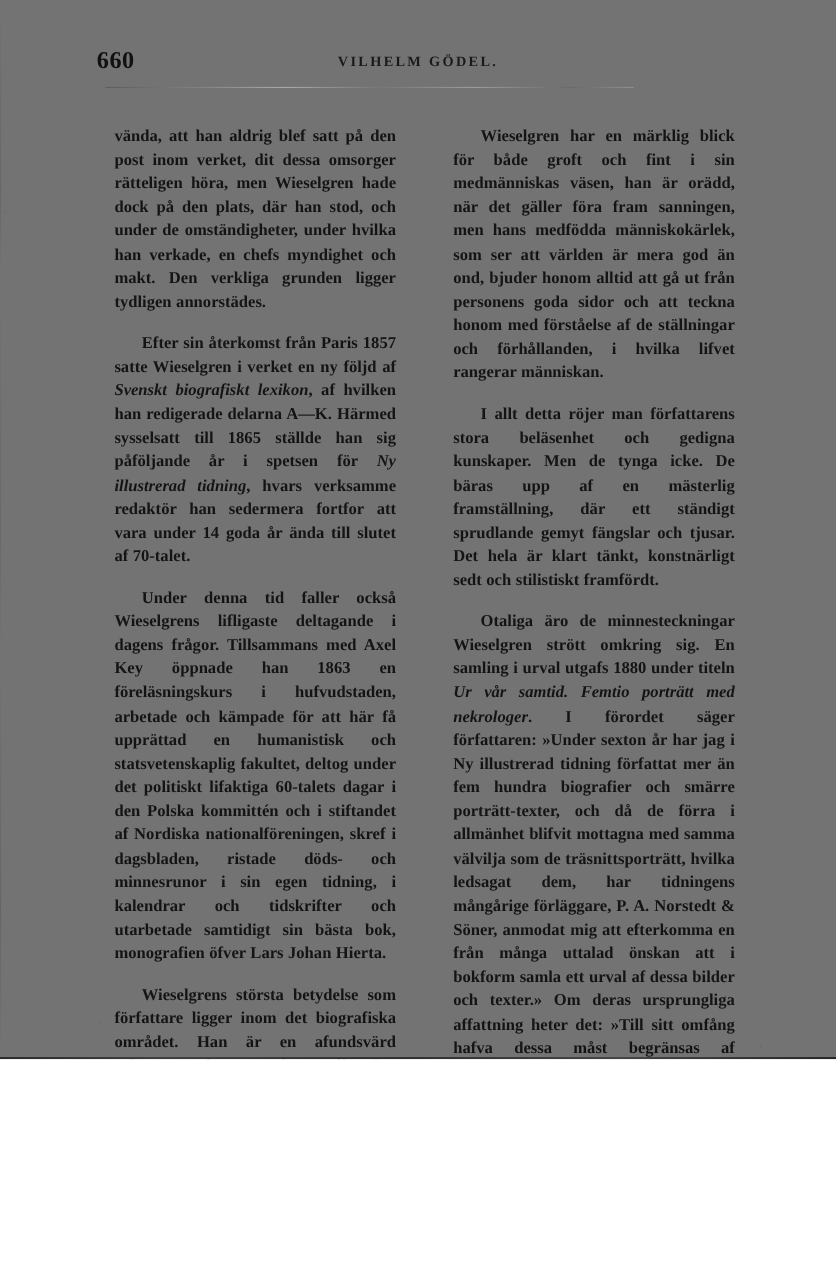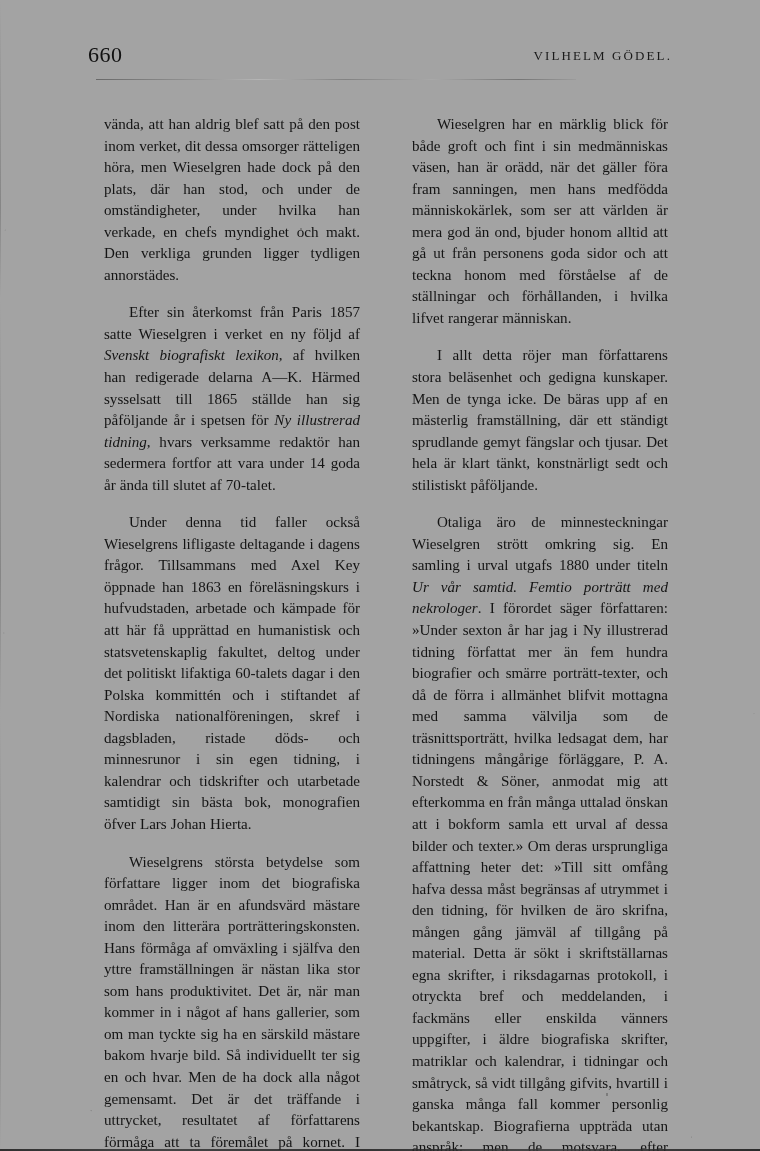--- a/index.html
+++ b/index.html
@@ -7,24 +7,25 @@
     padding: 0;
     background: #ffffff;
   }
   body {
     font-family: "Liberation Serif", "DejaVu Serif", serif;
     color: #111111;
   }
   #page {
     position: relative;
     width: 760px;
-    height: 1151px;
-    background: #a3a3a3;
+    height: 963px;
+    background: #737373;
     overflow: hidden;
     box-sizing: border-box;
+    font-weight: bold;
   }
   
   #running-head {
     position: absolute;
     left: 88px;
     top: 42px;
     width: 584px;
     height: 34px;
   }
   #folio {
@@ -34,21 +35,21 @@
     font-size: 22px;
     letter-spacing: 0.5px;
     color: #111;
     font-family: "Liberation Serif", "DejaVu Serif", serif;
   }
   #head-title {
     position: absolute;
     left: 0;
     right: 0;
     top: 6px;
-    text-align: right;
+    text-align: center;
     font-size: 13px;
     letter-spacing: 2.1px;
     color: #1a1a1a;
   }
   #head-rule {
     position: absolute;
     left: 96px;
     top: 79px;
     width: 480px;
     height: 1px;
@@ -133,21 +134,21 @@
   <div id="head-rule"></div>
 
   <div class="column" id="col-left">
       <p class="noindent"><span>vända, att han aldrig blef satt på den post inom verket, dit dessa omsorger rätteligen höra, men Wieselgren hade dock på den plats, där han stod, och under de omständigheter, under hvilka han verkade, en chefs myndighet och makt. Den verkliga grunden ligger tydligen annorstädes.</span></p>
       <p><span>Efter sin återkomst från Paris 1857 satte Wieselgren i verket en ny följd af </span><i>Svenskt biografiskt lexikon</i><span>, af hvilken han redigerade delarna A—K. Härmed sysselsatt till 1865 ställde han sig påföljande år i spetsen för </span><i>Ny illustrerad tidning</i><span>, hvars verksamme redaktör han sedermera fortfor att vara under 14 goda år ända till slutet af 70-talet.</span></p>
       <p><span>Under denna tid faller också Wieselgrens lifligaste deltagande i dagens frågor. Tillsammans med Axel Key öppnade han 1863 en föreläsningskurs i hufvudstaden, arbetade och kämpade för att här få upprättad en humanistisk och statsvetenskaplig fakultet, deltog under det politiskt lifaktiga 60-talets dagar i den Polska kommittén och i stiftandet af Nordiska nationalföreningen, skref i dagsbladen, ristade döds- och minnesrunor i sin egen tidning, i kalendrar och tidskrifter och utarbetade samtidigt sin bästa bok, monografien öfver Lars Johan Hierta.</span></p>
       <p class="gap full"><span>Wieselgrens största betydelse som författare ligger inom det biografiska området. Han är en afundsvärd mästare inom den litterära porträtteringskonsten. Hans förmåga af omväxling i själfva den yttre framställningen är nästan lika stor som hans produktivitet. Det är, när man kommer in i något af hans gallerier, som om man tyckte sig ha en särskild mästare bakom hvarje bild. Så individuellt ter sig en och hvar. Men de ha dock alla något gemensamt. Det är det träffande i uttrycket, resultatet af författarens förmåga att ta föremålet på kornet. I raska men säkra linjer är bilden uppdragen, utformning och färgbehandling hvila på noggranna studier af personens enskilda och offentliga lif, i hem, i verk och gärning, och af den miljö, i hvilken han vuxit upp och verkat, af de</span></p>
     </div>
   <div class="column" id="col-right">
       <p><span>Wieselgren har en märklig blick för både groft och fint i sin medmänniskas väsen, han är orädd, när det gäller föra fram sanningen, men hans medfödda människokärlek, som ser att världen är mera god än ond, bjuder honom alltid att gå ut från personens goda sidor och att teckna honom med förståelse af de ställningar och förhållanden, i hvilka lifvet rangerar människan.</span></p>
-      <p><span>I allt detta röjer man författarens stora beläsenhet och gedigna kunskaper. Men de tynga icke. De bäras upp af en mästerlig framställning, där ett ständigt sprudlande gemyt fängslar och tjusar. Det hela är klart tänkt, konstnärligt sedt och stilistiskt påföljande.</span></p>
+      <p><span>I allt detta röjer man författarens stora beläsenhet och gedigna kunskaper. Men de tynga icke. De bäras upp af en mästerlig framställning, där ett ständigt sprudlande gemyt fängslar och tjusar. Det hela är klart tänkt, konstnärligt sedt och stilistiskt framfördt.</span></p>
       <p><span>Otaliga äro de minnesteckningar Wieselgren strött omkring sig. En samling i urval utgafs 1880 under titeln </span><i>Ur vår samtid. Femtio porträtt med nekrologer</i><span>. I förordet säger författaren: »Under sexton år har jag i Ny illustrerad tidning författat mer än fem hundra biografier och smärre porträtt-texter, och då de förra i allmänhet blifvit mottagna med samma välvilja som de träsnittsporträtt, hvilka ledsagat dem, har tidningens mångårige förläggare, P. A. Norstedt &amp; Söner, anmodat mig att efterkomma en från många uttalad önskan att i bokform samla ett urval af dessa bilder och texter.» Om deras ursprungliga affattning heter det: »Till sitt omfång hafva dessa måst begränsas af utrymmet i den tidning, för hvilken de äro skrifna, mången gång jämväl af tillgång på material. Detta är sökt i skriftställarnas egna skrifter, i riksdagarnas protokoll, i otryckta bref och meddelanden, i fackmäns eller enskilda vänners uppgifter, i äldre biografiska skrifter, matriklar och kalendrar, i tidningar och småtryck, så vidt tillgång gifvits, hvartill i ganska många fall kommer personlig bekantskap. Biografierna uppträda utan anspråk; men de motsvara, efter författarens förmåga, hans afsikt att, inom den korta ramen, af </span><i>personen</i><span> och </span><i>hans verk</i><span>, gifva en så sann teckning, som med tillgängligt material stått i hans makt.»</span></p>
     </div>
 
   <div class="stray" style="left:300px;top:228px;width:2px;height:3px;"></div>
   <div class="stray" style="left:281px;top:735px;width:1px;height:5px;"></div>
   <div class="stray" style="left:258px;top:1121px;width:3px;height:2px;"></div>
   <div class="stray" style="left:606px;top:1093px;width:2px;height:3px;"></div>
 
   <div id="speckle"></div>
   <div id="left-edge"></div>

